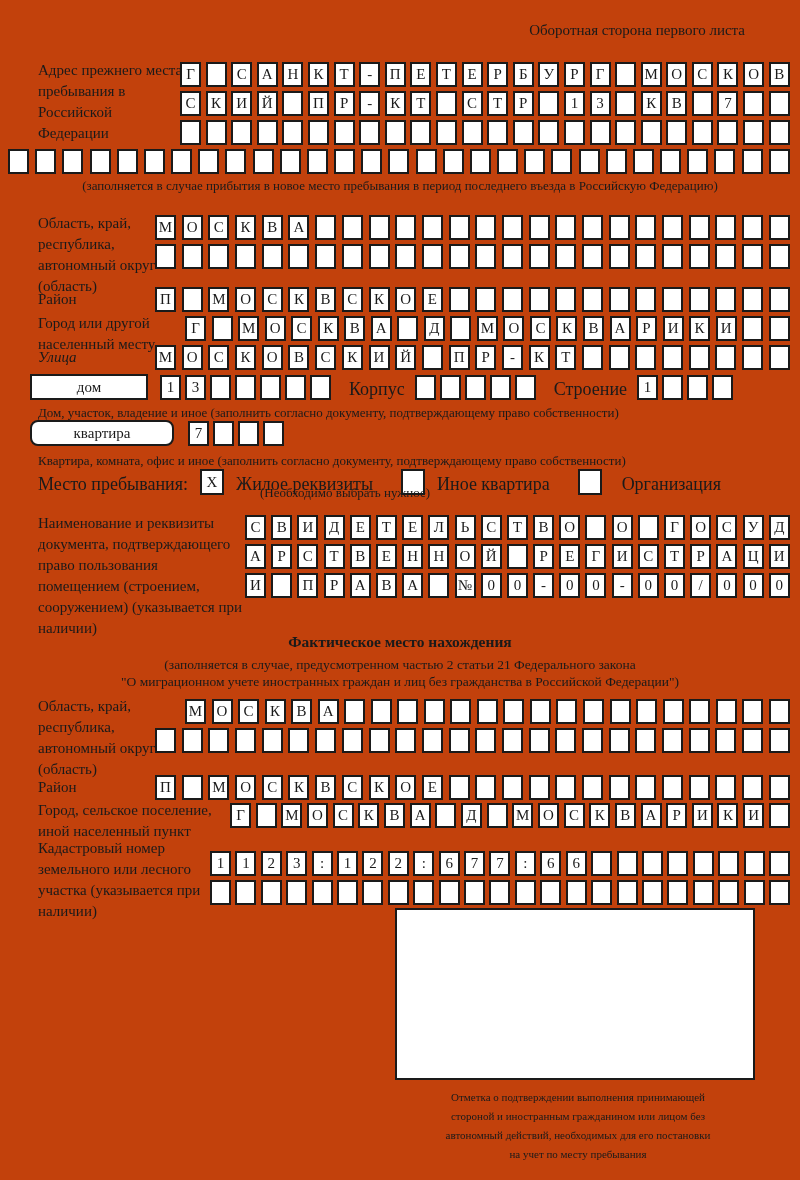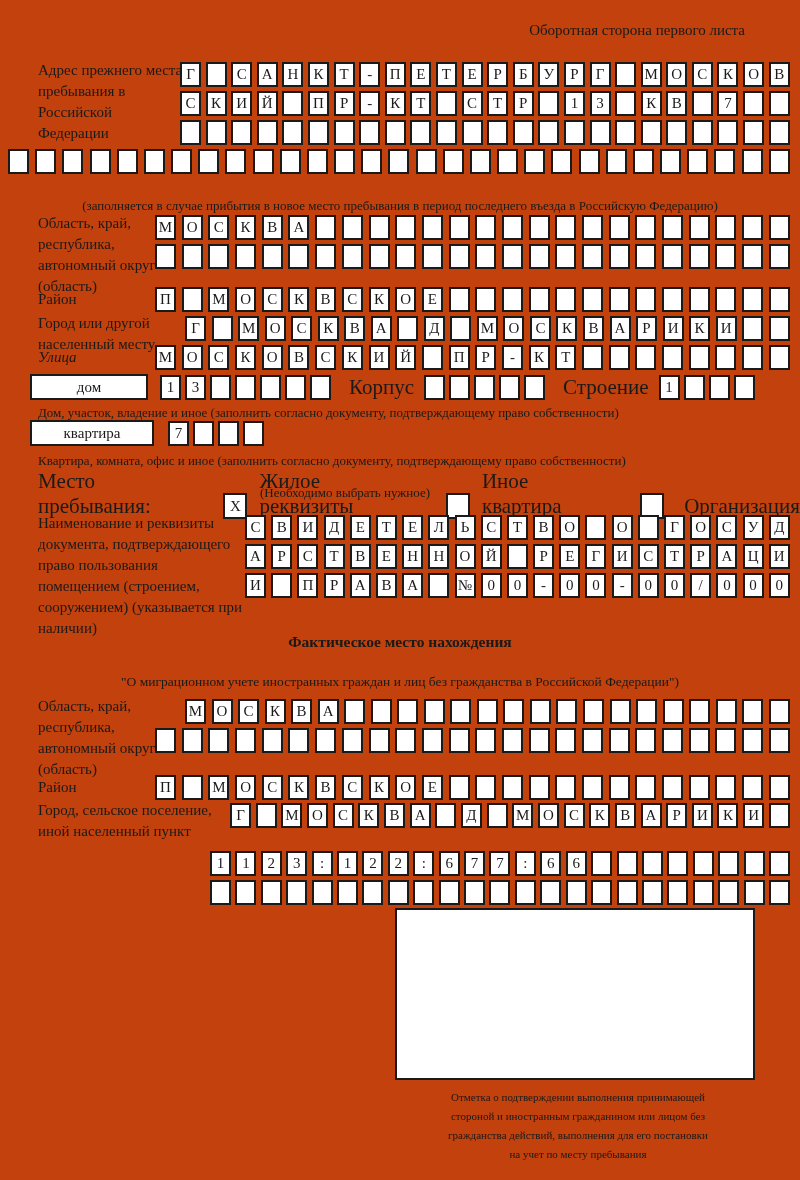--- a/index.html
+++ b/index.html
@@ -28,21 +28,21 @@
     border:2px solid #1a1a1a; background:#fff;
     display:flex; align-items:center; justify-content:center;
     font-size:15px;
   }
   .checkbox {
     flex:none; width:24px; height:26px; box-sizing:border-box;
     border:2px solid #1a1a1a; background:#fff;
     display:flex; align-items:center; justify-content:center;
     font-size:15px;
   }
-  .opt { font-size:21px; }
+  .opt { font-size:18px; }
   .stampbox {
     position:absolute; box-sizing:border-box;
     border:2px solid #1a1a1a; background:#fff;
   }
 </style>
 </head>
 <body>
 
 <div class="page">
 
@@ -151,21 +151,21 @@
       <span class="cell"></span>
       <span class="cell"></span>
       <span class="cell"></span>
       <span class="cell"></span>
       <span class="cell"></span>
       <span class="cell"></span>
       <span class="cell"></span>
       <span class="cell"></span>
       <span class="cell"></span>
     </div>
-  <div class="cap center" style="left:0;top:177px;width:100%;margin-top:20px;">(заполняется в случае прибытия в новое место пребывания в период последнего въезда в Российскую Федерацию)</div>
+  <div class="cap center" style="left:0;top:177px;width:100%;">(заполняется в случае прибытия в новое место пребывания в период последнего въезда в Российскую Федерацию)</div>
 
 
   <div class="lbl" style="left:38px;top:213px;width:118px;">Область, край, республика, автономный округ (область)</div>
   <div class="cellrow" style="left:155px;top:215px;width:635px;">
       <span class="cell">М</span>
       <span class="cell">О</span>
       <span class="cell">С</span>
       <span class="cell">К</span>
       <span class="cell">В</span>
       <span class="cell">А</span>
@@ -321,21 +321,21 @@
     <div class="cells" style="margin-left:10px;">
         <span class="cell">1</span>
         <span class="cell"></span>
         <span class="cell"></span>
         <span class="cell"></span>
       </div>
   </div>
   <div class="cap" style="left:38px;top:404px;">Дом, участок, владение и иное (заполнить согласно документу, подтверждающему право собственности)</div>
 
   <div class="inlinerow" style="left:30px;top:420px;">
-    <div class="labelbox" style="width:124px;">квартира</div>
+    <div class="labelbox" style="width:144px;border-radius:8px;">квартира</div>
     <div class="cells" style="margin-left:14px;">
         <span class="cell">7</span>
         <span class="cell"></span>
         <span class="cell"></span>
         <span class="cell"></span>
       </div>
   </div>
   <div class="cap" style="left:38px;top:452px;">Квартира, комната, офис и иное (заполнить согласно документу, подтверждающему право собственности)</div>
 
   <div class="inlinerow" style="left:38px;top:469px;">
@@ -414,20 +414,21 @@
       <span class="cell">-</span>
       <span class="cell">0</span>
       <span class="cell">0</span>
       <span class="cell">/</span>
       <span class="cell">0</span>
       <span class="cell">0</span>
       <span class="cell">0</span>
     </div>
 
   <div class="lbl bold center" style="left:0;top:631px;width:100%;font-size:15.5px;">Фактическое место нахождения</div>
+  <div class="cap center" style="left:0;top:656px;width:100%;font-size:13.5px;">(заполняется в случае, предусмотренном частью 2 статьи 21 Федерального закона</div>
   <div class="cap center" style="left:0;top:673px;width:100%;font-size:13.5px;">"О миграционном учете иностранных граждан и лиц без гражданства в Российской Федерации")</div>
 
   <div class="lbl" style="left:38px;top:696px;width:140px;">Область, край, республика, автономный округ (область)</div>
   <div class="cellrow" style="left:185px;top:699px;width:605px;">
       <span class="cell">М</span>
       <span class="cell">О</span>
       <span class="cell">С</span>
       <span class="cell">К</span>
       <span class="cell">В</span>
       <span class="cell">А</span>
@@ -523,20 +524,21 @@
       <span class="cell">К</span>
       <span class="cell">В</span>
       <span class="cell">А</span>
       <span class="cell">Р</span>
       <span class="cell">И</span>
       <span class="cell">К</span>
       <span class="cell">И</span>
       <span class="cell"></span>
     </div>
 
+  <div class="lbl" style="left:38px;top:838px;width:170px;">Кадастровый номер земельного или лесного участка (указывается при наличии)</div>
   <div class="cellrow" style="left:210px;top:851px;width:580px;">
       <span class="cell">1</span>
       <span class="cell">1</span>
       <span class="cell">2</span>
       <span class="cell">3</span>
       <span class="cell">:</span>
       <span class="cell">1</span>
       <span class="cell">2</span>
       <span class="cell">2</span>
       <span class="cell">:</span>
@@ -578,17 +580,17 @@
       <span class="cell"></span>
       <span class="cell"></span>
       <span class="cell"></span>
       <span class="cell"></span>
     </div>
 
   <div class="stampbox" style="left:395px;top:908px;width:360px;height:172px;"></div>
   <div class="cap center" style="left:383px;top:1088px;width:390px;font-size:11px;line-height:19px;">
     <div>Отметка о подтверждении выполнения принимающей</div>
     <div>стороной и иностранным гражданином или лицом без</div>
-    <div>гражданства действий, выполнения для его постановки</div>
+    <div>автономный действий, необходимых для его постановки</div>
     <div>на учет по месту пребывания</div>
   </div>
 
 </div>
 
 </body></html>

